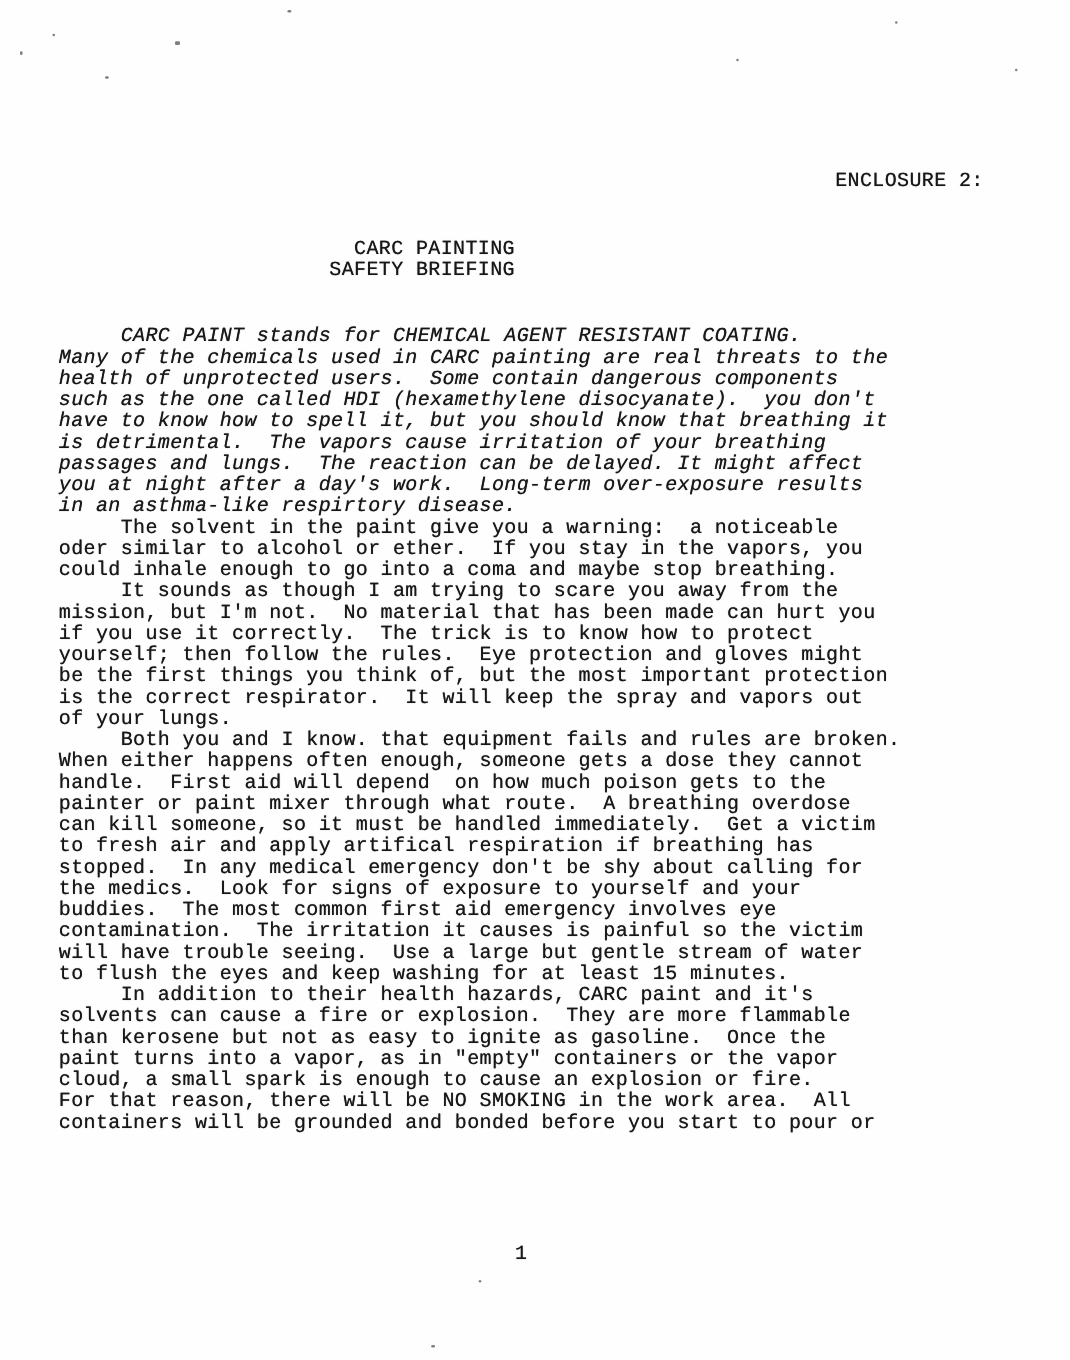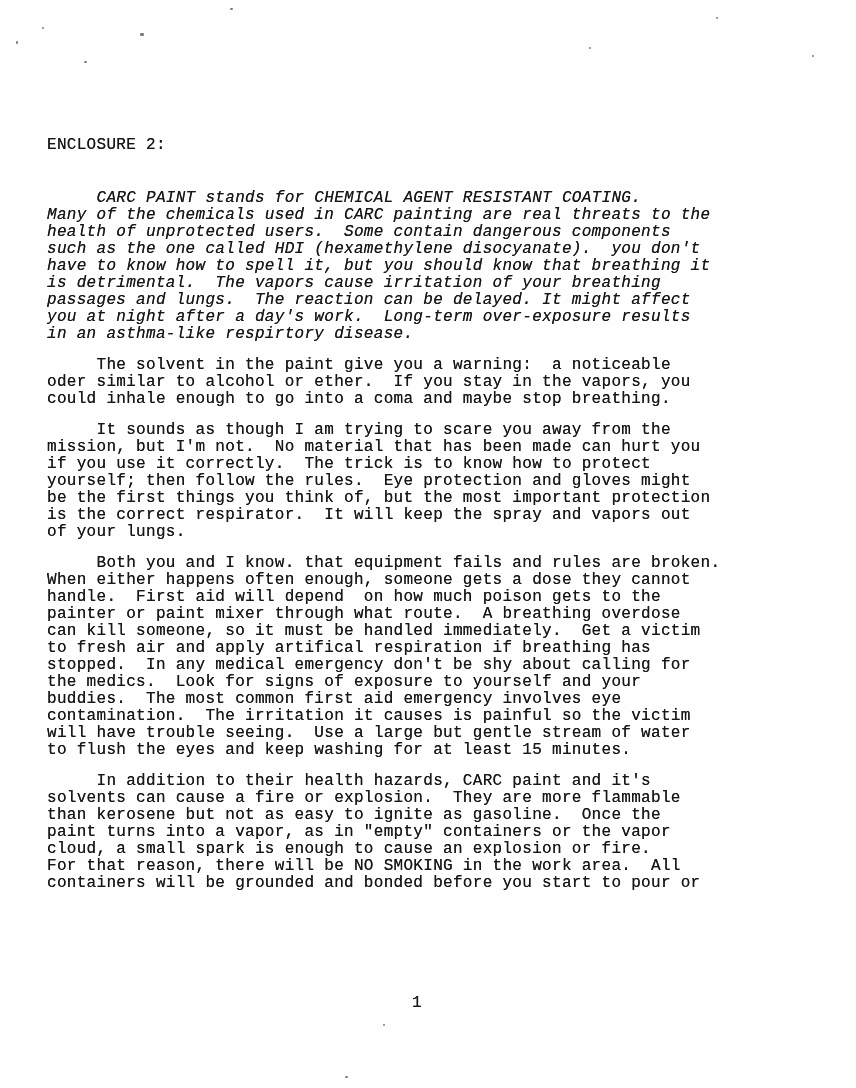--- a/index.html
+++ b/index.html
@@ -21,30 +21,30 @@
     text-shadow: 0 0 0.6px rgba(25,25,25,0.85);
   }
   .content {
     position: absolute;
     left: 47px;
     top: 137px;
     width: 740px;
   }
   .line {
     white-space: pre;
+    text-align: right;
   }
   .title-block {
     margin-top: 37px;
     margin-left: 215px;
     width: 150px;
     text-align: center;
   }
   .para {
     white-space: pre;
-    margin-top: 14px;
   }
   .para.first {
     margin-top: 36px;
     font-style: italic;
   }
   .page-number {
     position: absolute;
     left: 412px;
     top: 995px;
   }
@@ -56,20 +56,24 @@
   }
 </style>
 </head>
 <body>
 
 <div class="page">
 
   <div class="content">
     <div class="line">ENCLOSURE 2:</div>
 
+    <div class="title-block">
+      <div class="line">CARC PAINTING</div>
+      <div class="line">SAFETY BRIEFING</div>
+    </div>
 
     <div class="para first">     CARC PAINT stands for CHEMICAL AGENT RESISTANT COATING.
 Many of the chemicals used in CARC painting are real threats to the
 health of unprotected users.  Some contain dangerous components
 such as the one called HDI (hexamethylene disocyanate).  you don't
 have to know how to spell it, but you should know that breathing it
 is detrimental.  The vapors cause irritation of your breathing
 passages and lungs.  The reaction can be delayed. It might affect
 you at night after a day's work.  Long-term over-exposure results
 in an asthma-like respirtory disease.</div>

